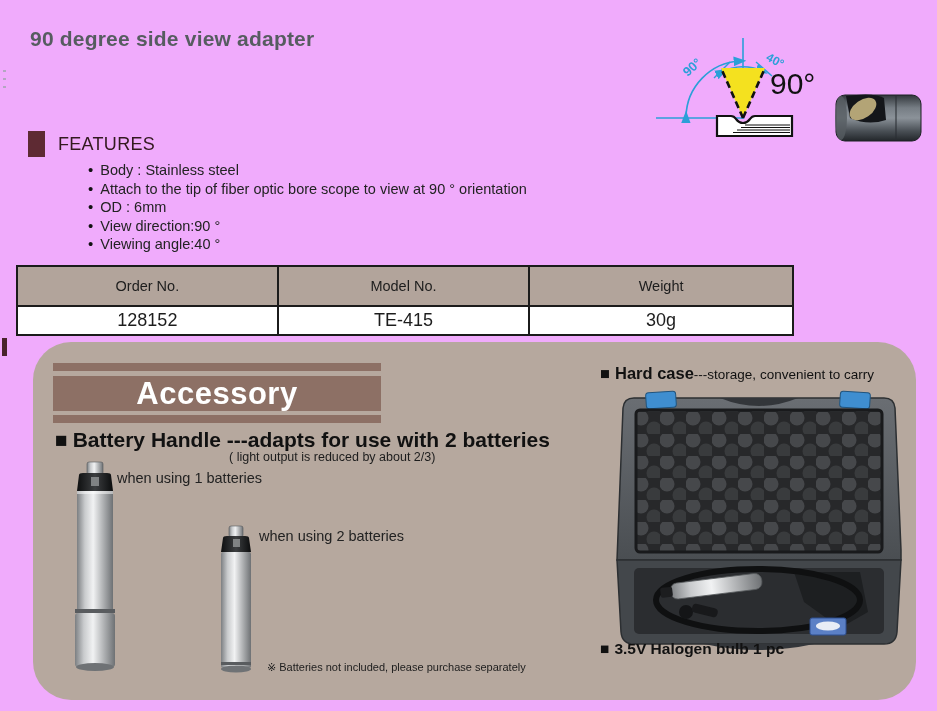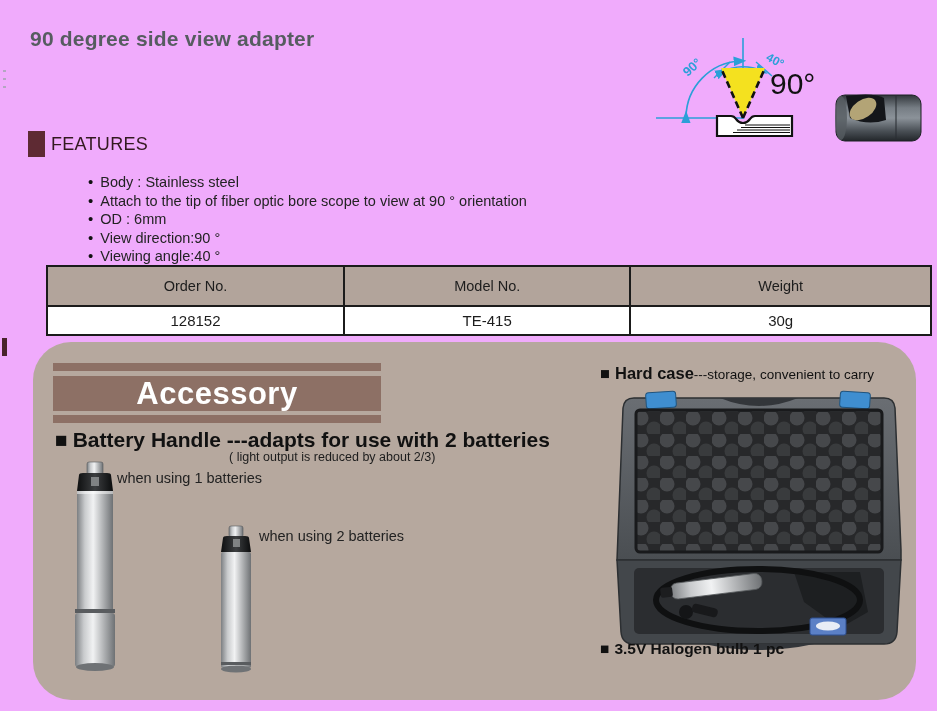--- a/index.html
+++ b/index.html
@@ -7,30 +7,30 @@
   #page{position:relative;width:937px;height:711px;background:#f0abfc;overflow:hidden;}
 
   
   .page-title{position:absolute;left:30px;top:27px;font-size:21px;font-weight:bold;color:#565c60;letter-spacing:.2px;}
   .edge-dots{position:absolute;left:3px;top:70px;width:3px;height:22px;
     background:repeating-linear-gradient(#9aa4a8 0 2px,transparent 2px 8px);opacity:.7;}
 
   
   .features-head{position:absolute;left:28px;top:131px;display:flex;align-items:center;}
   .features-sq{width:17px;height:26px;background:#5e2a33;margin-right:6px;}
-  .features-label{font-size:18px;color:#33191f;letter-spacing:.3px;}
-  .feature-list{position:absolute;left:88px;top:173px;}
+  .features-label{font-size:18px;color:#33191f;letter-spacing:.3px;margin-left:7px;}
+  .feature-list{position:absolute;left:88px;top:161px;}
   .feature-item{font-size:14.5px;color:#232323;line-height:18.5px;white-space:nowrap;}
   .feature-item::before{content:"\2022";margin-right:7px;font-size:15px;color:#111;}
 
   
-  table.spec{position:absolute;left:46px;top:265px;width:886px;border-collapse:collapse;}
+  table.spec{position:absolute;left:16px;top:265px;width:778px;border-collapse:collapse;}
   table.spec th,table.spec td{border:2px solid #1b1b1b;text-align:center;font-weight:normal;color:#1d1d1d;}
   table.spec th{background:#b2a49b;height:36px;font-size:14.5px;}
-  table.spec td{background:#ffffff;height:25px;font-size:15px;}
+  table.spec td{background:#ffffff;height:25px;font-size:18px;}
   .col1{width:33.6%;} .col2{width:32.4%;} .col3{width:34%;}
 
   
   .acc-box{position:absolute;left:33px;top:342px;width:883px;height:358px;background:#b6a89e;border-radius:38px;}
   .left-tick{position:absolute;left:2px;top:338px;width:5px;height:18px;background:#49232b;}
 
   .acc-stripe{position:absolute;left:20px;width:328px;height:8px;background:#8d7065;}
   .acc-bar{position:absolute;left:20px;top:34px;width:328px;height:35px;background:#8d7065;
     display:flex;align-items:center;justify-content:center;}
   .acc-bar-label{color:#ffffff;font-size:31px;font-weight:bold;letter-spacing:.5px;}
@@ -144,20 +144,21 @@
     <div class="acc-stripe" style="top:21px;"></div>
     <div class="acc-bar">
       <span class="acc-bar-label">Accessory</span>
     </div>
     <div class="acc-stripe" style="top:73px;"></div>
 
     <div class="battery-head"><span class="sq-marker">■</span><span>Battery Handle ---adapts for use with 2 batteries</span></div>
     <div class="battery-note">( light output is reduced by about 2/3)</div>
     <div class="lbl-3batt">when using 1 batteries</div>
     <div class="lbl-2batt">when using 2 batteries</div>
+    <div class="batt-foot">※ Batteries not included, please purchase separately</div>
 
     <svg class="batt3" width="48" height="214" viewBox="0 0 48 214">
       <defs>
         <linearGradient id="sil" x1="0" y1="0" x2="1" y2="0">
           <stop offset="0" stop-color="#7c7f82"></stop>
             <stop offset="0.22" stop-color="#c9cbcd"></stop>
           <stop offset="0.45" stop-color="#f1f2f3"></stop>
             <stop offset="0.7" stop-color="#b5b7b9"></stop>
           <stop offset="1" stop-color="#6e7174"></stop>
         </linearGradient>

